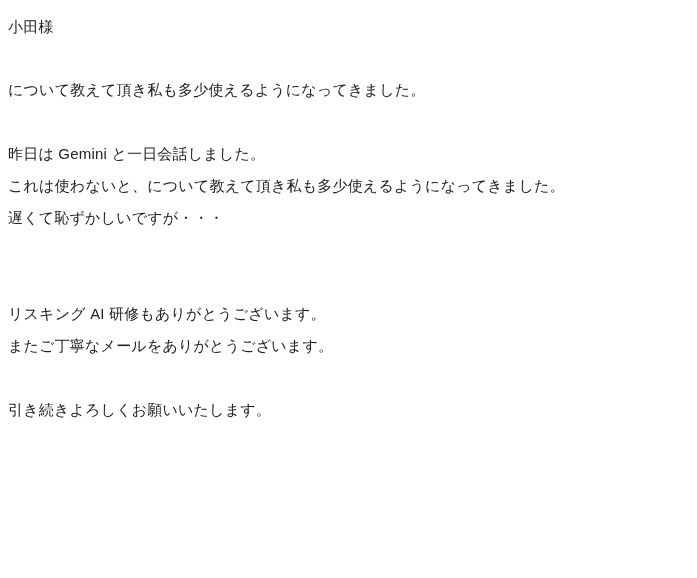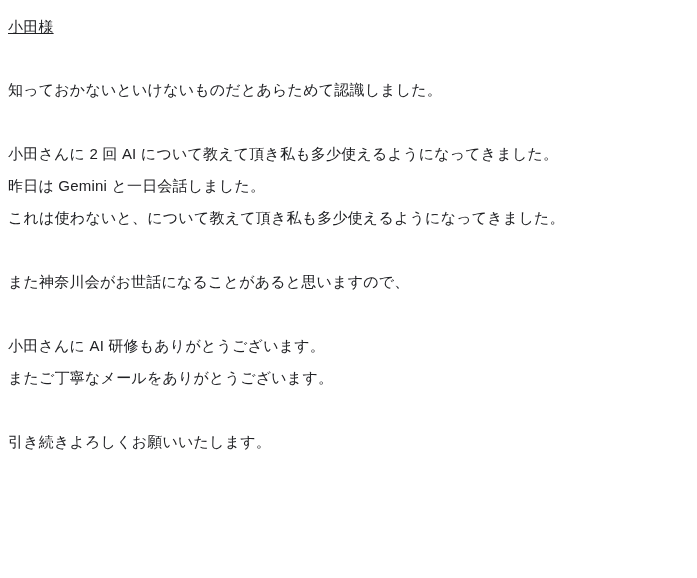--- a/index.html
+++ b/index.html
@@ -27,41 +27,39 @@
     font-size: 15px;
     color: #202124;
     letter-spacing: 0.2px;
   }
   .line.blank {
     height: 32px;
   }
   .line.salutation {
     height: 30px;
     line-height: 30px;
-    text-decoration: underline;
   }
 </style>
 </head>
 <body>
 
 <div class="message-body">
 
   <div class="line salutation">小田様</div>
   <div class="line blank"></div>
 
-  <div class="line">知っておかないといけないものだとあらためて認識しました。</div>
+  <div class="line">について教えて頂き私も多少使えるようになってきました。</div>
   <div class="line blank"></div>
 
-  <div class="line">小田さんに 2 回 AI について教えて頂き私も多少使えるようになってきました。</div>
   <div class="line">昨日は Gemini と一日会話しました。</div>
   <div class="line">これは使わないと、について教えて頂き私も多少使えるようになってきました。</div>
+  <div class="line">遅くて恥ずかしいですが・・・</div>
   <div class="line blank"></div>
 
-  <div class="line">また神奈川会がお世話になることがあると思いますので、</div>
   <div class="line blank"></div>
 
-  <div class="line">小田さんに AI 研修もありがとうございます。</div>
+  <div class="line">リスキング AI 研修もありがとうございます。</div>
   <div class="line">またご丁寧なメールをありがとうございます。</div>
   <div class="line blank"></div>
 
   <div class="line">引き続きよろしくお願いいたします。</div>
 
 </div>
 
 </body></html>

